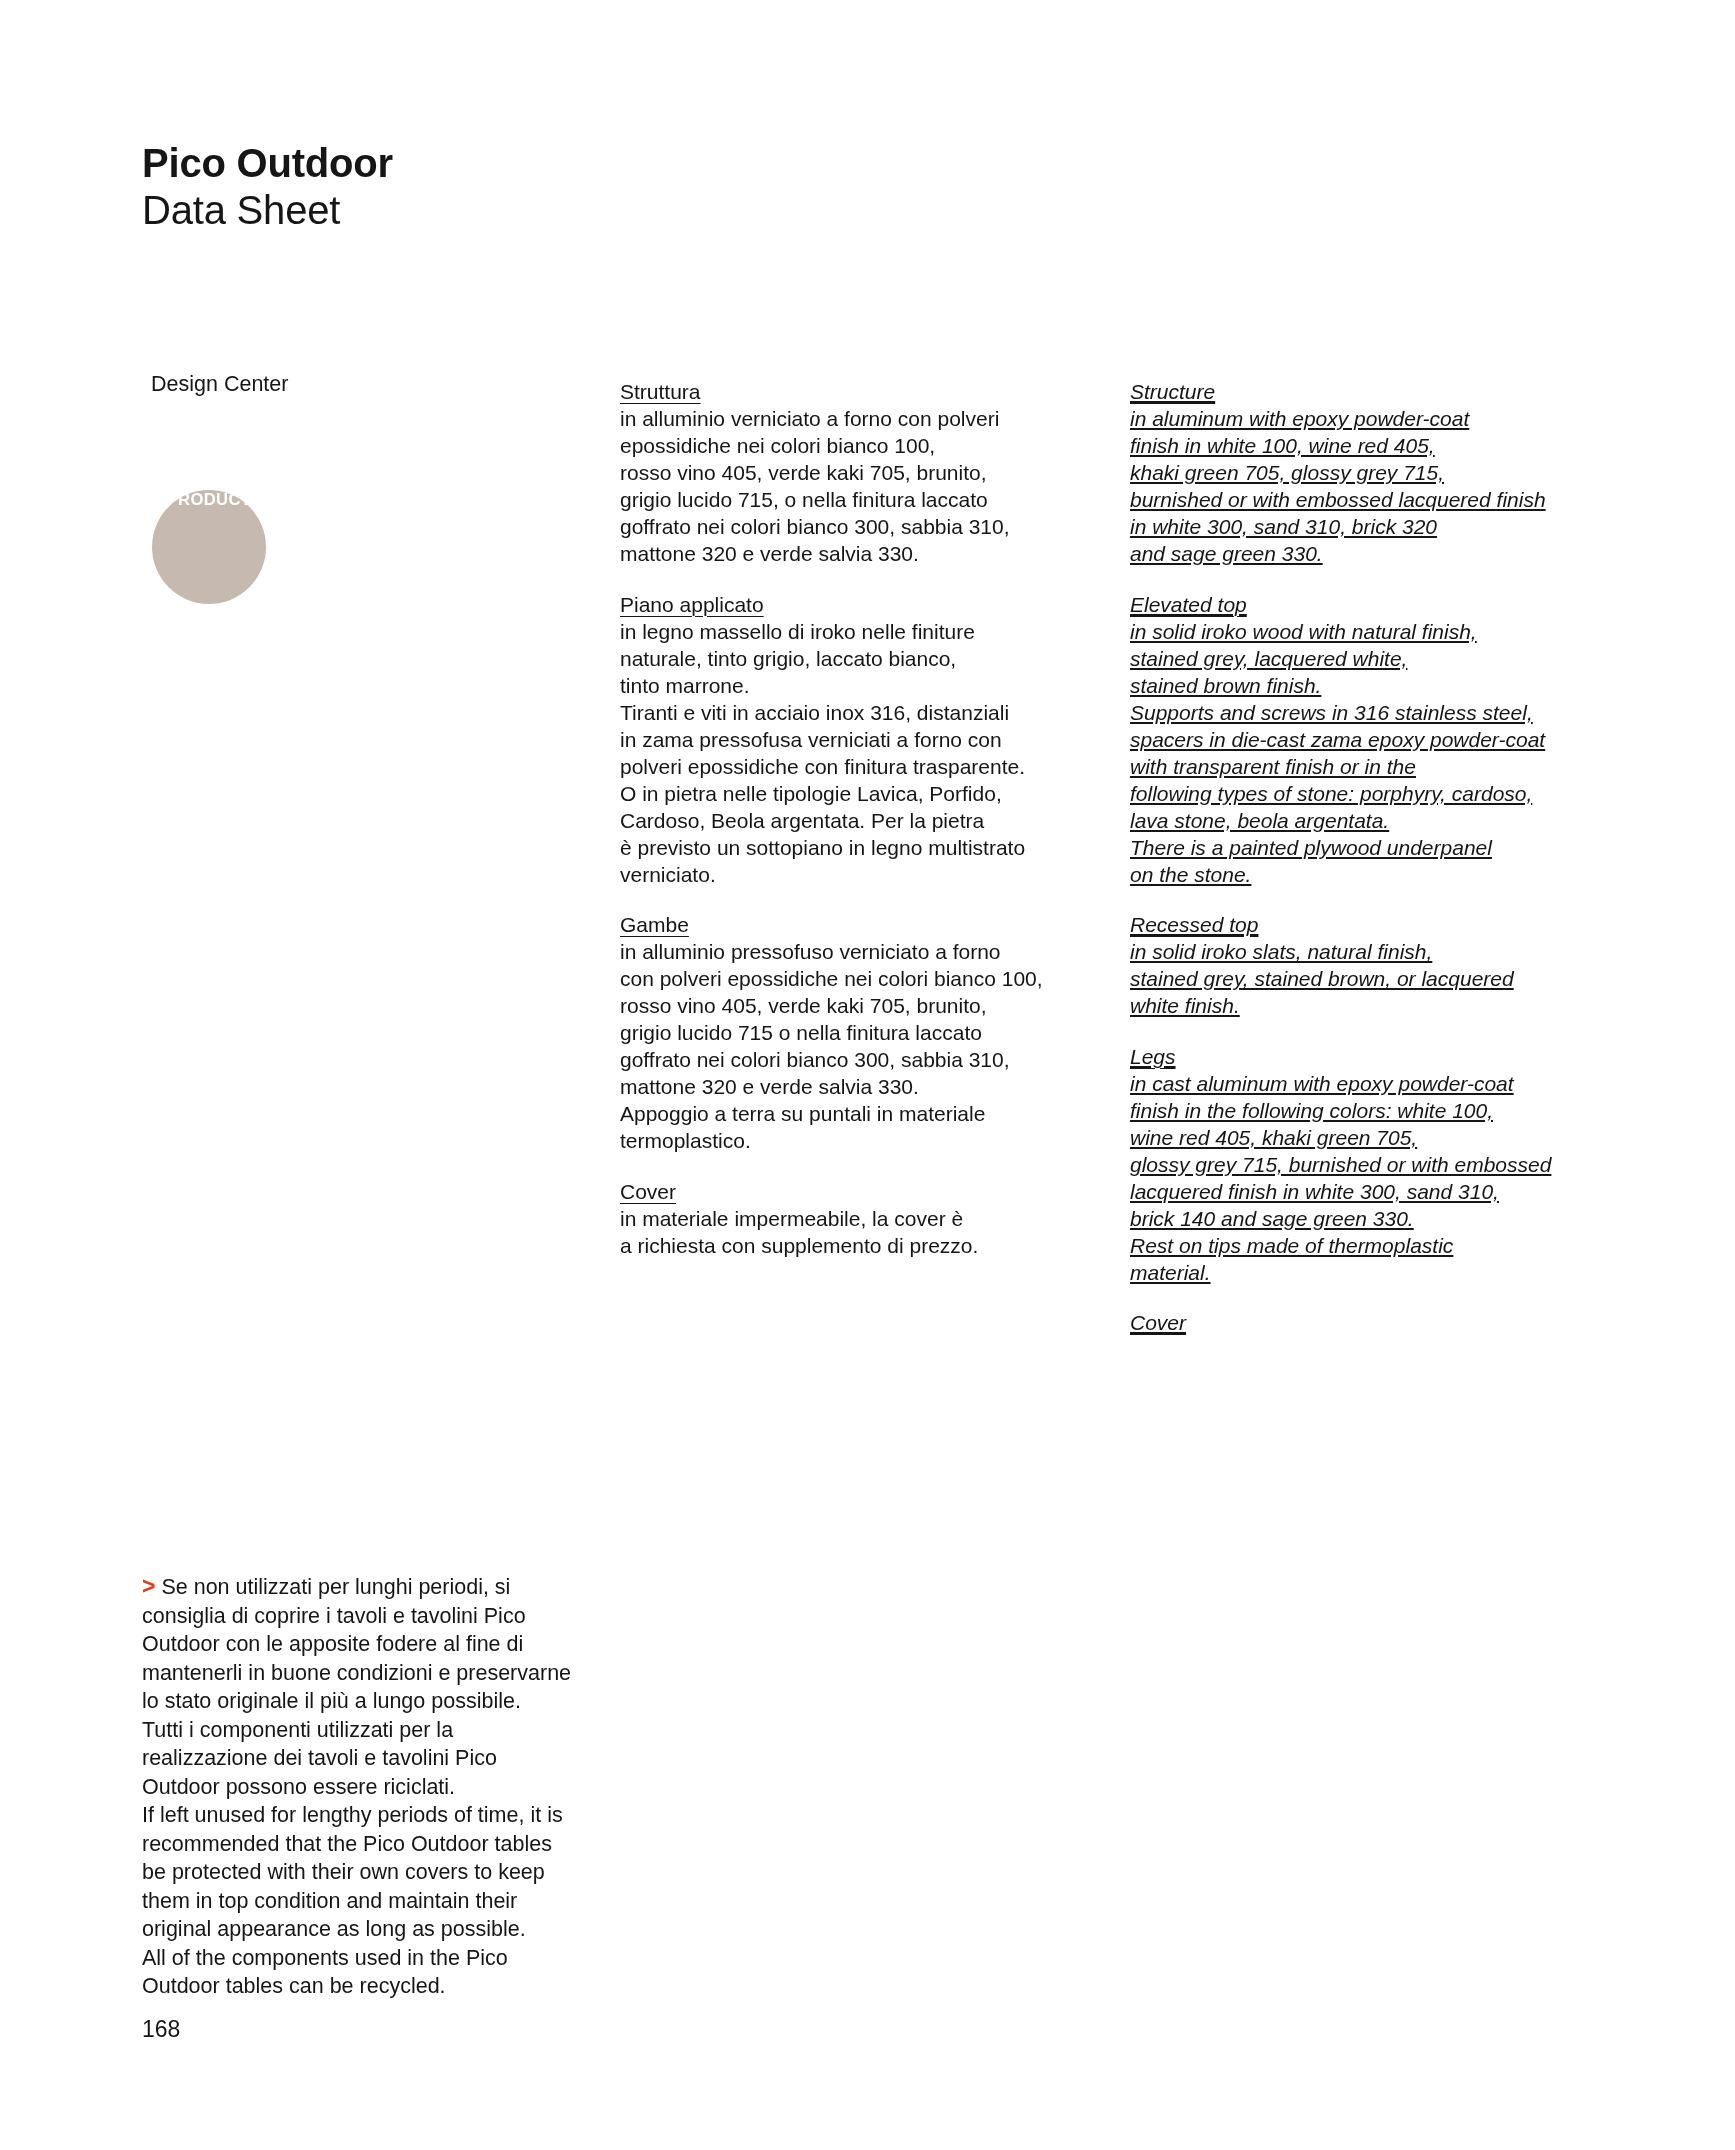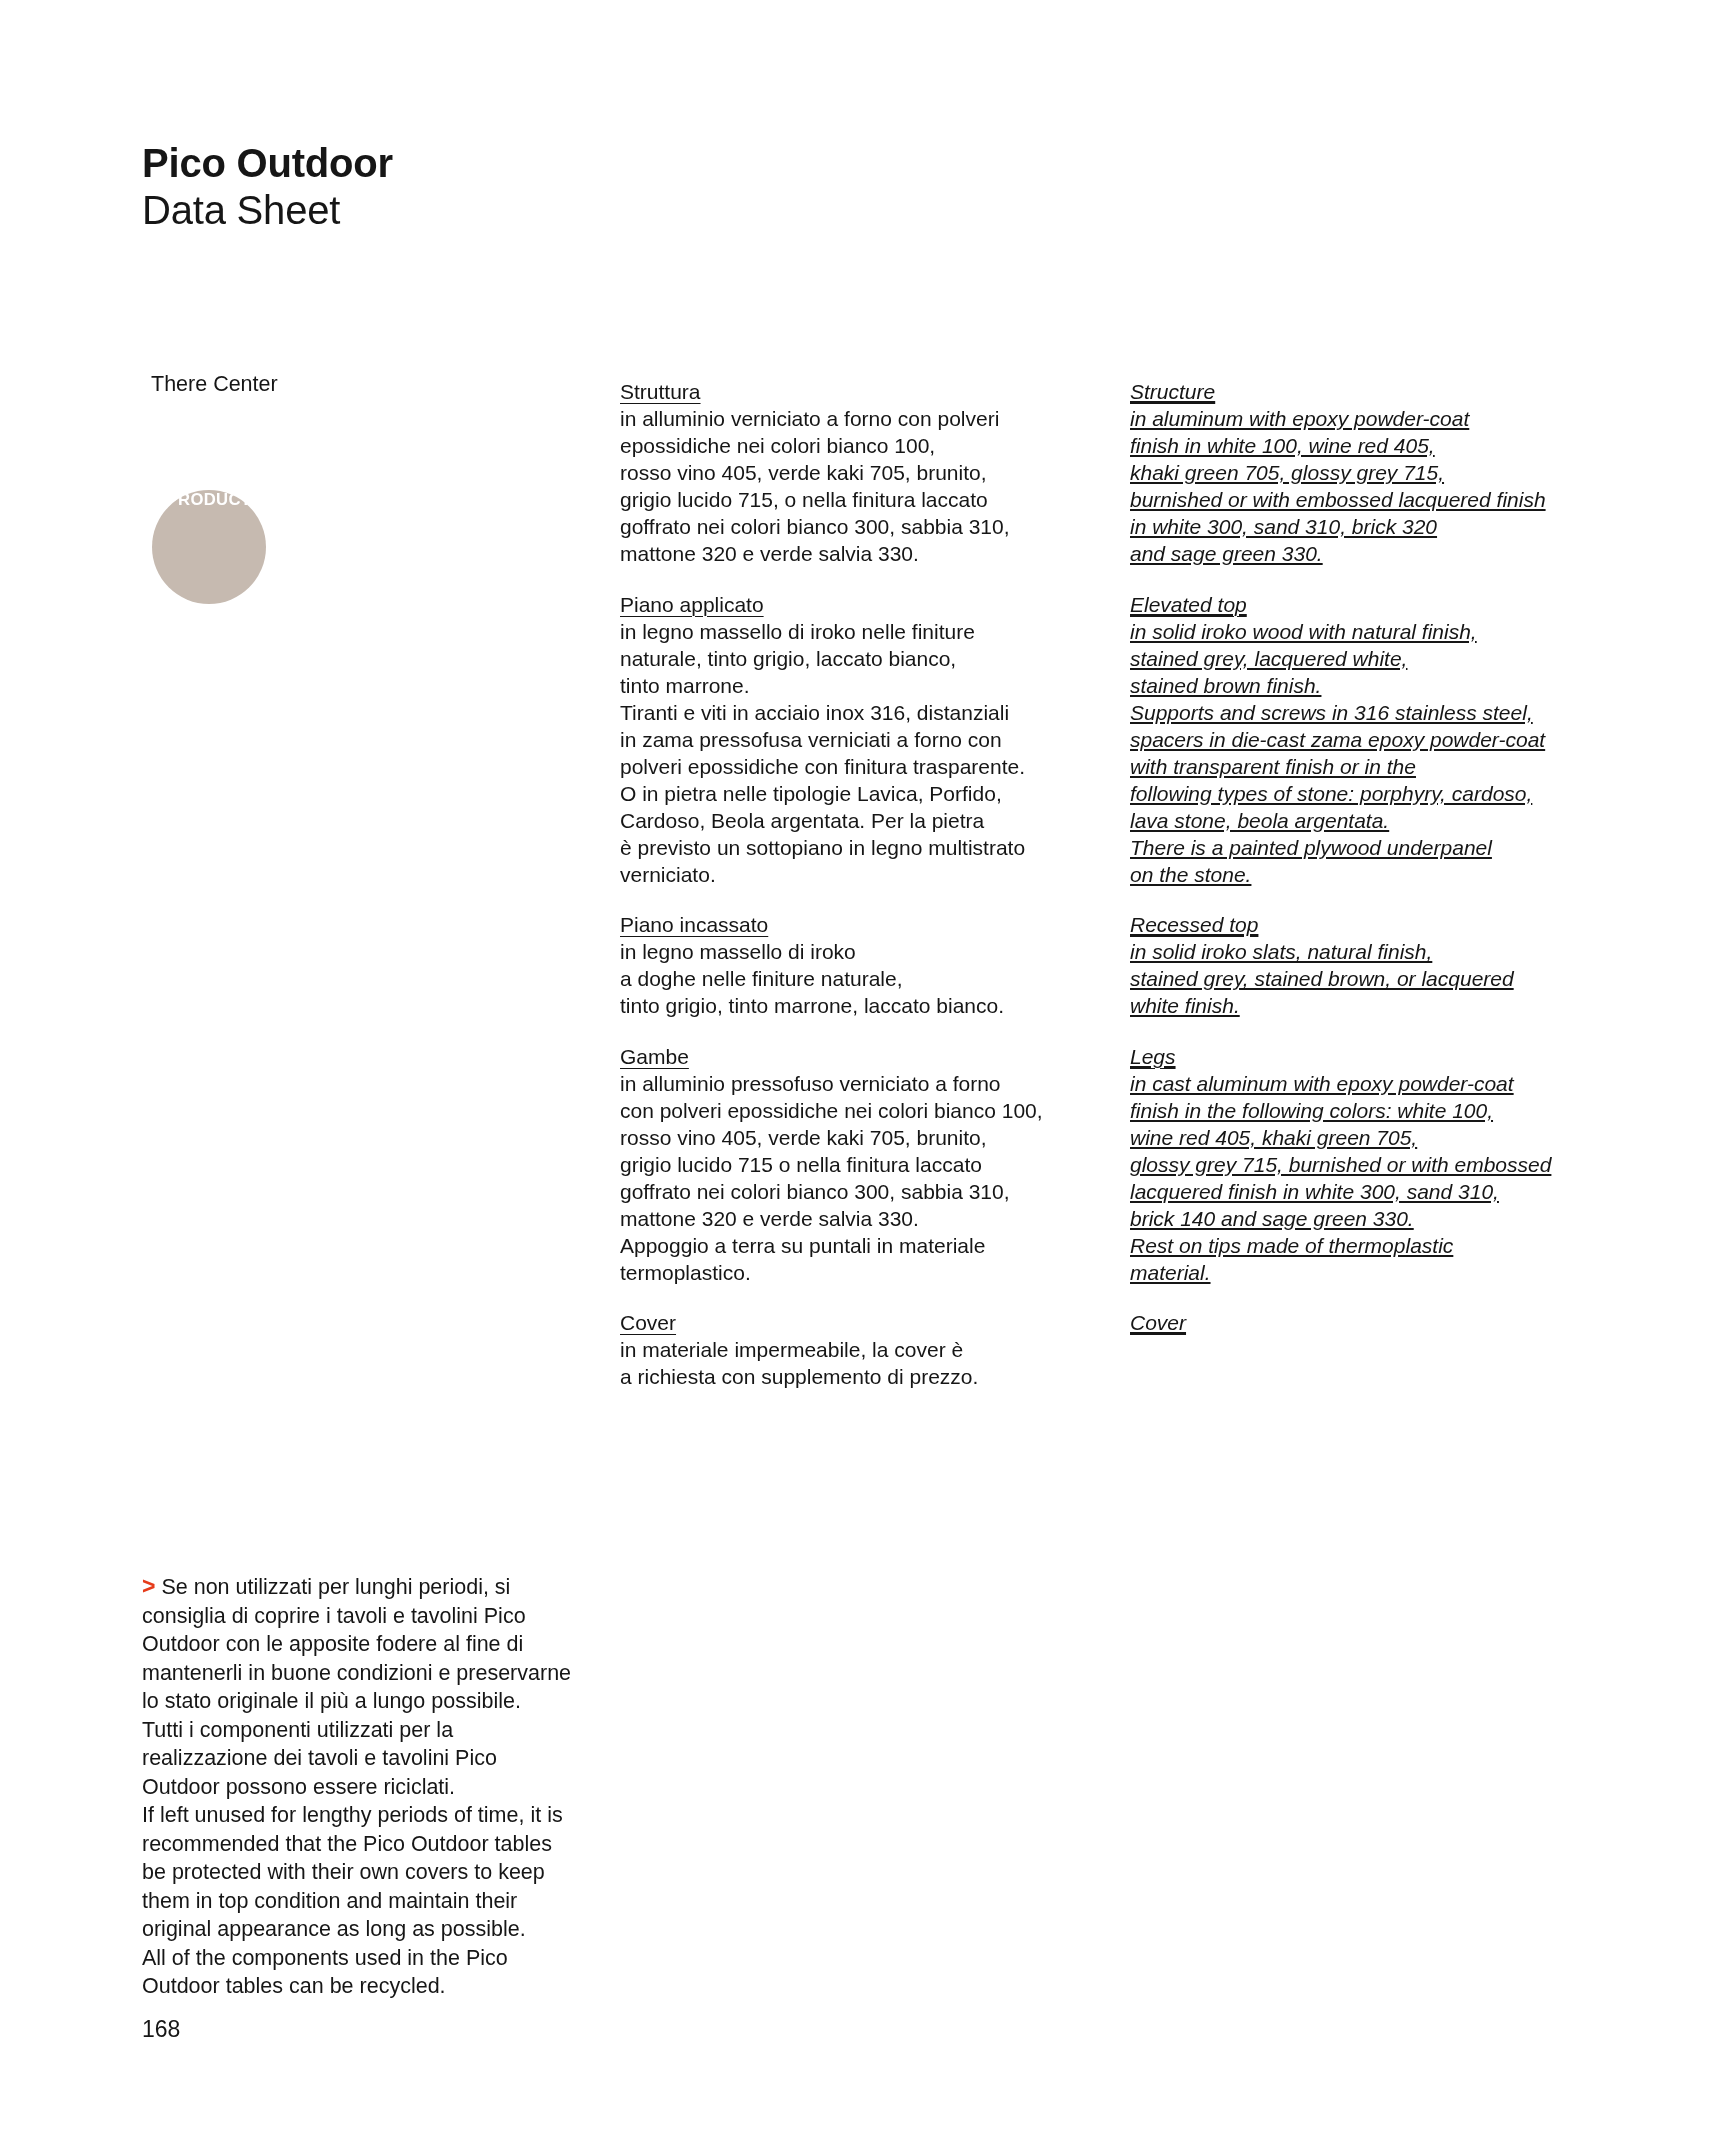--- a/index.html
+++ b/index.html
@@ -93,21 +93,21 @@
   }
 </style>
 </head>
 <body>
 
 <div class="title-block">
   <span class="title-line1">Pico Outdoor</span>
   <span class="title-line2">Data Sheet</span>
 </div>
 
-<div class="design-center">There Center</div>
+<div class="design-center">Design Center</div>
 
 <div class="product-badge">
   <span class="product-badge-label">PRODUCT</span>
 </div>
 
 <div class="spec-col spec-col-it">
   <div class="spec-section">
     <div class="spec-heading">Struttura</div>
     <div class="spec-body">in alluminio verniciato a forno con polveri
 epossidiche nei colori bianco 100,
@@ -121,26 +121,20 @@
     <div class="spec-body">in legno massello di iroko nelle finiture
 naturale, tinto grigio, laccato bianco,
 tinto marrone.
 Tiranti e viti in acciaio inox 316, distanziali
 in zama pressofusa verniciati a forno con
 polveri epossidiche con finitura trasparente.
 O in pietra nelle tipologie Lavica, Porfido,
 Cardoso, Beola argentata. Per la pietra
 è previsto un sottopiano in legno multistrato
 verniciato.</div>
-  </div>
-  <div class="spec-section">
-    <div class="spec-heading">Piano incassato</div>
-    <div class="spec-body">in legno massello di iroko
-a doghe nelle finiture naturale,
-tinto grigio, tinto marrone, laccato bianco.</div>
   </div>
   <div class="spec-section">
     <div class="spec-heading">Gambe</div>
     <div class="spec-body">in alluminio pressofuso verniciato a forno
 con polveri epossidiche nei colori bianco 100,
 rosso vino 405, verde kaki 705, brunito,
 grigio lucido 715 o nella finitura laccato
 goffrato nei colori bianco 300, sabbia 310,
 mattone 320 e verde salvia 330.
 Appoggio a terra su puntali in materiale

